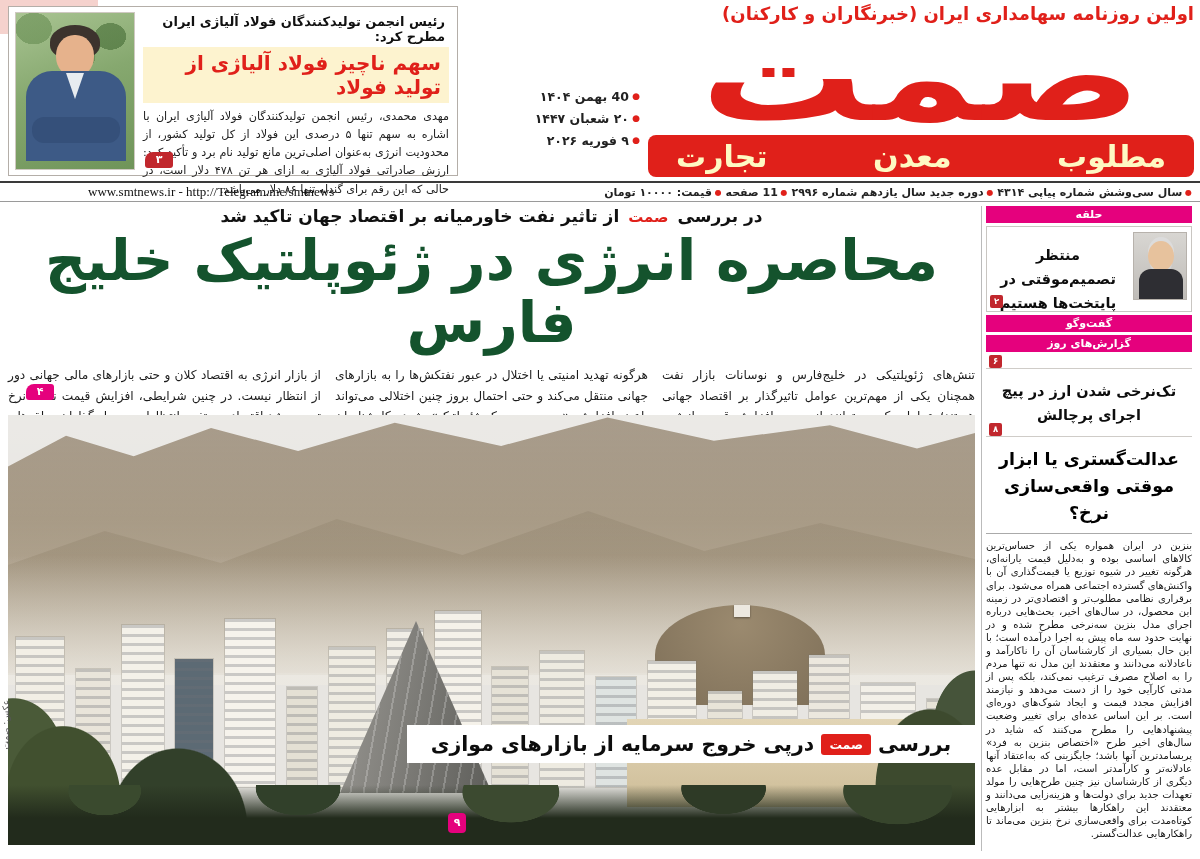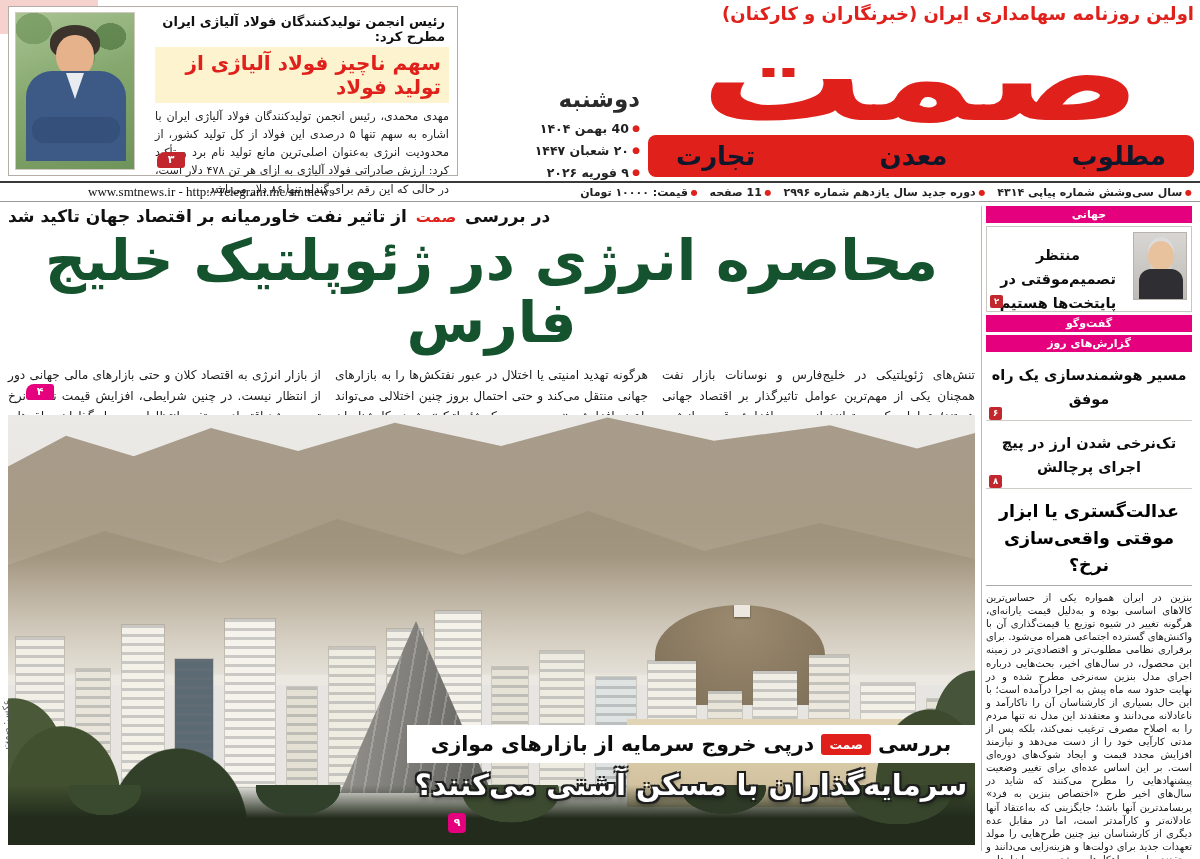--- a/index.html
+++ b/index.html
@@ -5,21 +5,21 @@
   * { margin:0; padding:0; box-sizing:border-box; }
   html,body { background:#e9e9e9; }
   body { font-family:"DejaVu Sans", sans-serif; }
   .page { position:relative; width:1200px; height:859px; margin:0 auto; background:#fff; overflow:hidden; direction:rtl; color:#111; }
 
   
   .corner-artifact { position:absolute; left:0; top:0; width:98px; height:34px; background:#f5d2cd; overflow:hidden; color:#e0201a; font-weight:bold; font-size:24px; line-height:32px; padding-right:4px; letter-spacing:2px; }
 
   
   .tl-box { position:absolute; left:8px; top:6px; width:450px; height:170px; border:1px solid #b4aea8; background:#fff; padding:5px 8px 5px 6px; }
-  .tl-inner { display:flex; gap:20px; height:100%; }
+  .tl-inner { display:flex; gap:8px; height:100%; }
   .tl-content { flex:1; min-width:0; position:relative; }
   .tl-kicker { font-size:13px; font-weight:bold; text-align:right; padding:2px 4px 3px; color:#111; }
   .tl-headline { background:#fdf3cf; color:#e0201a; font-weight:bold; font-size:20px; text-align:right; padding:4px 8px; line-height:1.2; }
   .tl-body { font-size:11.2px; line-height:1.62; text-align:justify; margin-top:5px; color:#222; }
   .tl-photo { width:120px; height:100%; flex:0 0 120px; position:relative; overflow:hidden; border:1px solid #cfc9c2;
     background:linear-gradient(160deg,#a9c492 0%,#86a86f 45%,#6f9459 100%); }
   .tl-photo .foliage { position:absolute; inset:0;
     background:radial-gradient(26px 22px at 80% 15%, rgba(60,100,45,.55) 60%, transparent 61%),
                radial-gradient(30px 26px at 15% 10%, rgba(90,130,70,.5) 60%, transparent 61%),
                radial-gradient(24px 20px at 55% 28%, rgba(70,110,55,.45) 60%, transparent 61%); }
@@ -37,28 +37,28 @@
   .date-block { position:absolute; left:468px; top:86px; width:172px; text-align:right; }
   .weekday { font-size:23px; font-weight:bold; color:#2b2b2b; margin-bottom:6px; padding-left:28px; }
   .date-line { font-size:12.5px; font-weight:bold; color:#222; line-height:1.75; }
   .date-line::before { content:"● "; color:#e0201a; font-size:9px; vertical-align:2px; }
 
   
   .tagline { position:absolute; left:660px; top:3px; width:534px; text-align:right; color:#e0201a; font-size:18px; font-weight:bold; }
   .logo-block { position:absolute; left:648px; top:26px; width:546px; height:153px; }
   .logo-word { position:absolute; top:-14px; left:0; right:0; text-align:center; color:#e0201a; font-weight:bold; font-size:124px; line-height:1.05; transform:scaleX(1.32); transform-origin:center; letter-spacing:-4px; }
   .logo-band { position:absolute; bottom:2px; left:0; right:0; height:42px; background:#e0201a; border-radius:8px; display:flex; justify-content:space-between; align-items:center; padding:0 28px; }
-  .logo-band span { color:#0f172a; font-weight:bold; font-size:26px; }
+  .logo-band span { color:#fef9c3; font-weight:bold; font-size:30px; }
 
   
   .rule1 { position:absolute; left:0; right:0; top:181px; height:2px; background:#3a3a3a; }
   .rule2 { position:absolute; left:0; right:0; top:201px; height:1px; background:#9a9a9a; }
   .urls { position:absolute; left:88px; top:184px; direction:ltr; font-family:"Liberation Serif", serif; font-size:13px; color:#111; }
   .issue-info { position:absolute; right:8px; top:186px; font-size:11px; font-weight:bold; color:#222; }
-  .issue-info .seg { margin-left:8px; }
+  .issue-info .seg { margin-left:0; }
   .issue-info .seg::before { content:"● "; color:#e0201a; font-size:8px; vertical-align:1px; }
 
   
   .v-rule { position:absolute; left:981px; top:206px; height:645px; width:1px; background:#bbb; }
   .sidebar { position:absolute; left:986px; top:206px; width:206px; }
   .band { height:17px; background:#e5017d; color:#fff; font-size:11px; font-weight:bold; text-align:center; line-height:17px; margin-bottom:3px; }
   .s-item { position:relative; border:1px solid #c9c6c2; background:#fff; margin-bottom:3px; padding:4px; }
   .s-item.with-photo { height:86px; }
   .s-photo { position:absolute; right:4px; top:5px; width:54px; height:68px; border:1px solid #b7b2ac; overflow:hidden; background:linear-gradient(#d8d6d2,#bfbcb8); }
   .s-photo .head { position:absolute; left:14px; top:8px; width:26px; height:30px; border-radius:50%; }
@@ -69,21 +69,21 @@
   .p2 .shoulders { background:#2f3b4c; }
   .s-title { margin-right:62px; text-align:center; font-weight:bold; font-size:14.5px; line-height:1.65; padding-top:13px; color:#0d0d0d; }
   .s-title.noimg { margin-right:0; padding-top:4px; }
   .s-badge { position:absolute; left:3px; bottom:3px; width:13px; height:13px; background:#c1272d; color:#fff; font-size:8.5px; font-weight:bold; text-align:center; line-height:13px; border-radius:2px; }
   .s-plain { position:relative; padding:5px 2px 8px; border-bottom:1px solid #cfccc8; margin-bottom:2px; }
   .feature-hl { font-size:17.5px; font-weight:bold; text-align:center; line-height:1.55; padding:7px 0 6px; border-bottom:1px solid #aaa; margin-bottom:5px; color:#000; }
   .feature-body { font-size:10px; line-height:1.31; text-align:justify; color:#151515; }
 
   
   .lead { position:absolute; left:8px; top:206px; width:967px; }
-  .lead-kicker { text-align:left; font-size:17px; font-weight:bold; color:#111; }
+  .lead-kicker { text-align:center; font-size:17px; font-weight:bold; color:#111; }
   .lead-kicker .inline-logo { color:#e0201a; font-size:15px; margin:0 3px; }
   .lead-headline { text-align:center; font-size:57px; font-weight:bold; letter-spacing:-2px; line-height:1.08; color:#14532d; margin-top:4px; }
   .lead-cols { display:flex; gap:14px; margin-top:12px; }
   .lead-col { flex:1; font-size:12.2px; line-height:1.68; text-align:justify; color:#1c1c1c; }
   .lead-badge { position:absolute; left:18px; top:178px; }
 
   
   .photo { position:absolute; left:8px; top:415px; width:967px; height:430px; background:#e7e5e1; overflow:hidden; }
   .mtn { position:absolute; left:0; right:0; top:0; height:258px;
     background:linear-gradient(#958672 0%, #a3957f 40%, #b8ac99 75%, #cdc4b4 100%);
@@ -147,21 +147,20 @@
         <div class="hair"></div>
         <div class="face"></div>
         <div class="suit"></div>
         <div class="shirt"></div>
         <div class="arms"></div>
       </div>
     </div>
   </div>
 
   <div class="date-block">
-    <div class="weekday">دوشنبه</div>
     <div class="date-line">40 بهمن ۱۴۰۴</div>
     <div class="date-line">۲۰ شعبان ۱۴۴۷</div>
     <div class="date-line">۹ فوریه ۲۰۲۶</div>
   </div>
 
   <div class="tagline">اولین روزنامه سهامداری ایران (خبرنگاران و کارکنان)</div>
   <div class="logo-block">
     <div class="logo-word">صمت</div>
     <div class="logo-band">
       <span>مطلوب</span>
@@ -226,43 +225,41 @@
     <div class="trees-left"></div>
     <div class="trees-right"></div>
     <div class="trees-row"></div>
     <div class="photo-tint"></div>
 
     <div class="cap-strip">
       <span>بررسی</span>
       <span class="cap-logo">صمت</span>
       <span>درپی خروج سرمایه از بازارهای موازی</span>
     </div>
-    <div class="cap-headline">سرمایه‌گذاران با مسکن آشتی می‌کنند؟</div>
     <div class="photo-badge">۹</div>
   </div>
   <div class="photo-credit">عکس: صمت</div>
 
   <div class="v-rule"></div>
   <div class="sidebar">
 
-    <div class="band">جهانی</div>
+    <div class="band">حلقه</div>
     <div class="s-item with-photo">
       <div class="s-photo p1">
         <div class="head"></div>
         <div class="shoulders"></div>
       </div>
       <div class="s-title">منتظر تصمیم‌موقتی در پایتخت‌ها هستیم</div>
       <div class="s-badge">۲</div>
     </div>
 
     <div class="band">گفت‌وگو</div>
 
     <div class="band">گزارش‌های روز</div>
     <div class="s-plain" style="position:relative;">
-      <div class="s-title noimg">مسیر هوشمندسازی یک راه موفق</div>
       <div class="s-badge" style="bottom:0;">۶</div>
     </div>
     <div class="s-plain" style="position:relative;">
       <div class="s-title noimg">تک‌نرخی شدن ارز در پیچ اجرای پرچالش</div>
       <div class="s-badge" style="bottom:0;">۸</div>
     </div>
 
     <div class="feature-hl">عدالت‌گستری یا ابزار موقتی واقعی‌سازی نرخ؟</div>
     <div class="feature-body">بنزین در ایران همواره یکی از حساس‌ترین کالاهای اساسی بوده و به‌دلیل قیمت یارانه‌ای، هرگونه تغییر در شیوه توزیع یا قیمت‌گذاری آن با واکنش‌های گسترده اجتماعی همراه می‌شود. برای برقراری نظامی مطلوب‌تر و اقتصادی‌تر در زمینه این محصول، در سال‌های اخیر، بحث‌هایی درباره اجرای مدل بنزین سه‌نرخی مطرح شده و در نهایت حدود سه ماه پیش به اجرا درآمده است؛ با این حال بسیاری از کارشناسان آن را ناکارآمد و ناعادلانه می‌دانند و معتقدند این مدل نه تنها مردم را به اصلاح مصرف ترغیب نمی‌کند، بلکه پس از مدتی کارآیی خود را از دست می‌دهد و نیازمند افزایش مجدد قیمت و ایجاد شوک‌های دوره‌ای است. بر این اساس عده‌ای برای تغییر وضعیت پیشنهادهایی را مطرح می‌کنند که شاید در سال‌های اخیر طرح «اختصاص بنزین به فرد» پربسامدترین آنها باشد؛ جایگزینی که به‌اعتقاد آنها عادلانه‌تر و کارآمدتر است، اما در مقابل عده دیگری از کارشناسان نیز چنین طرح‌هایی را مولد تعهدات جدید برای دولت‌ها و هزینه‌زایی می‌دانند و معتقدند این راهکارها بیشتر به ابزارهایی کوتاه‌مدت برای واقعی‌سازی نرخ بنزین می‌ماند تا راهکارهایی عدالت‌گستر.</div>
 

